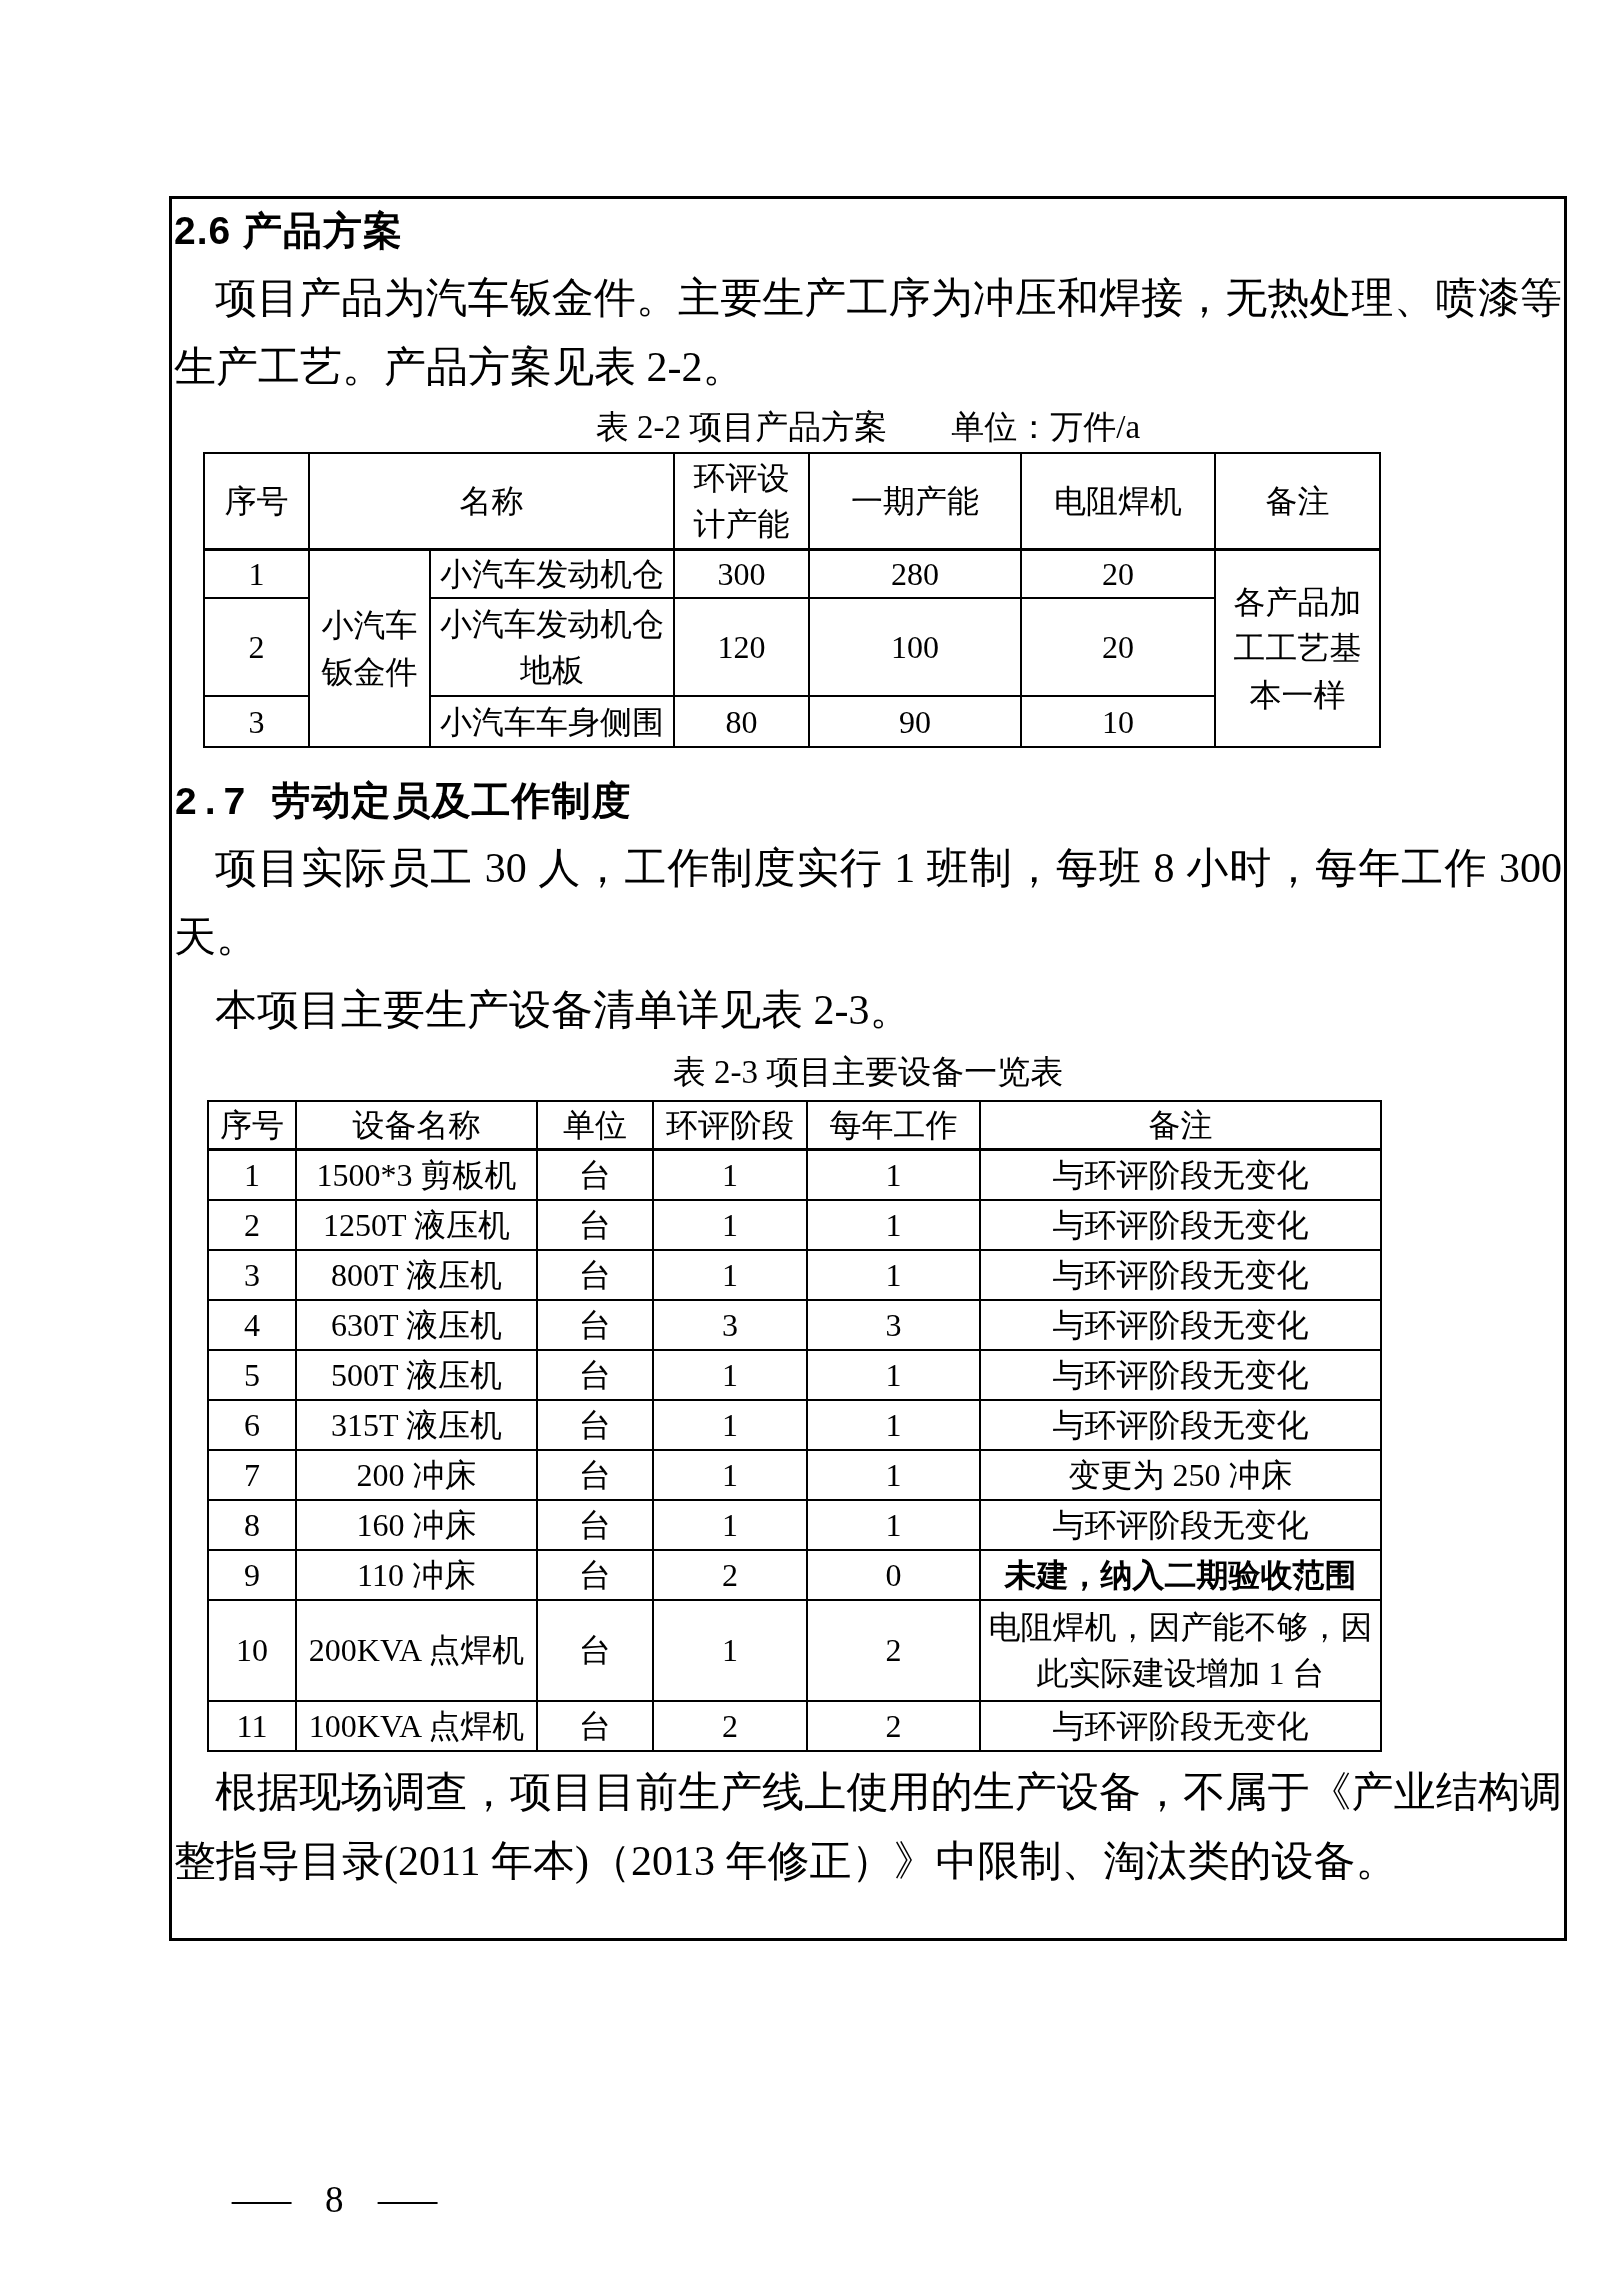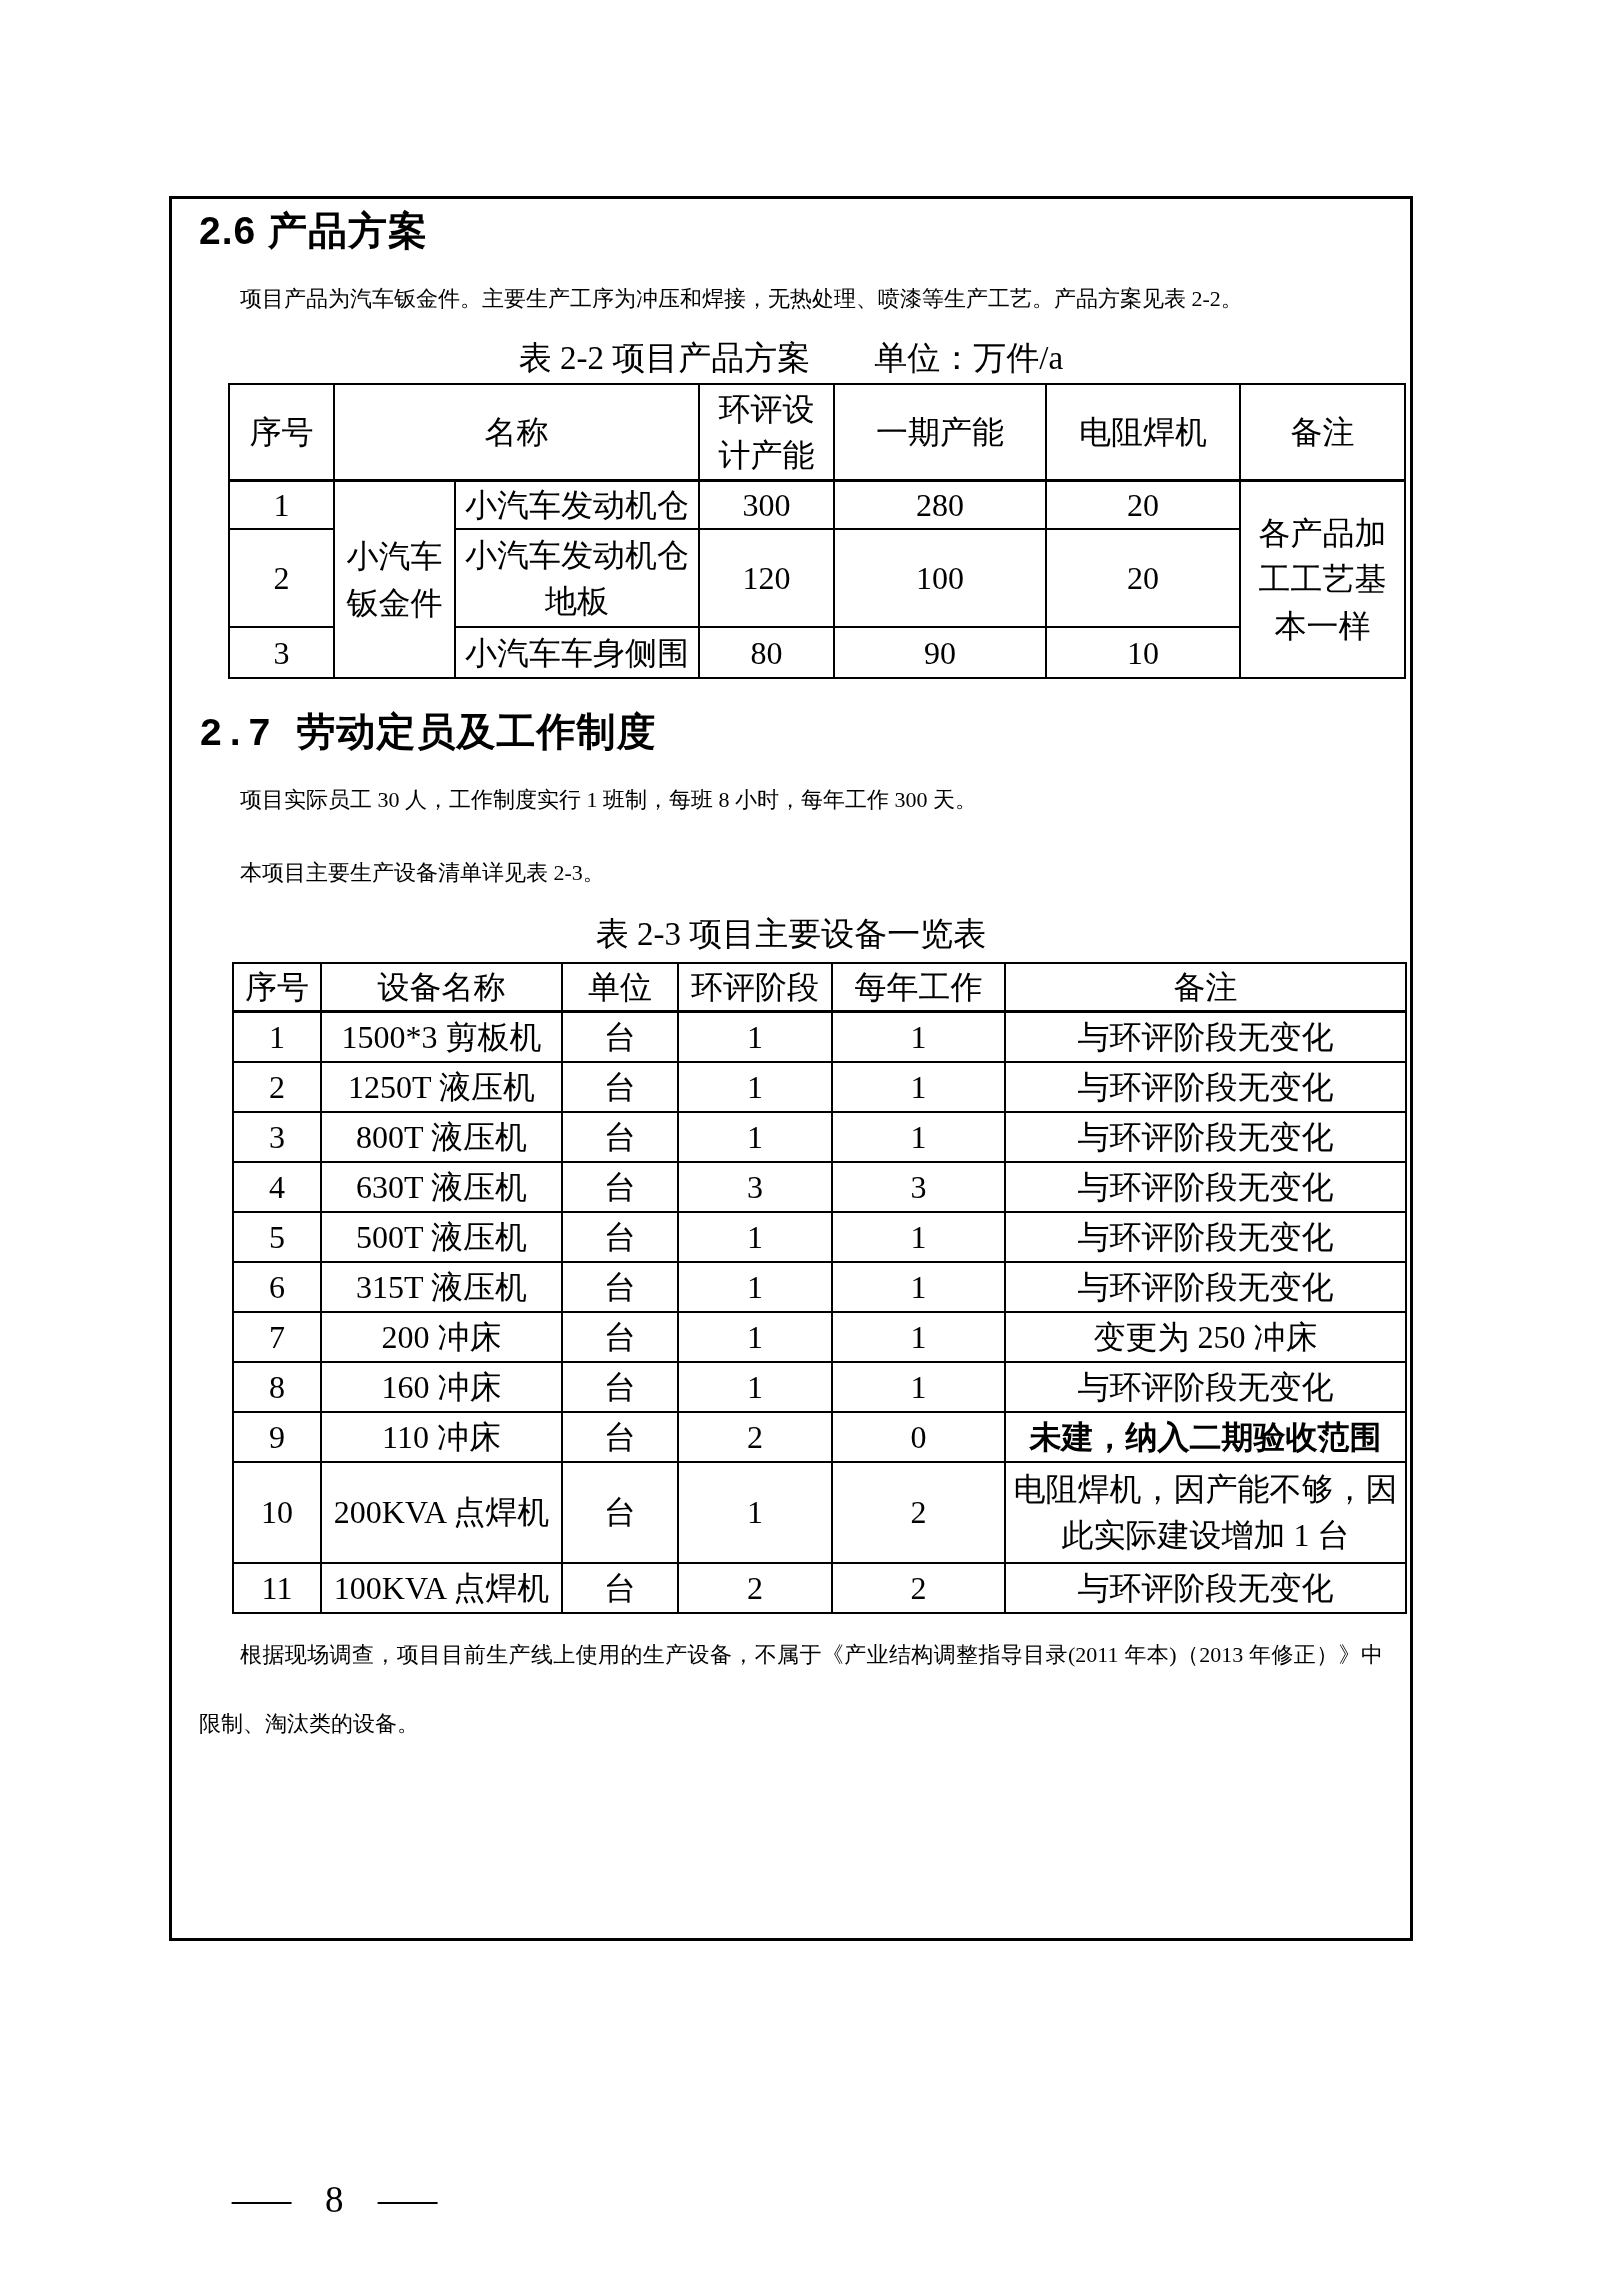--- a/index.html
+++ b/index.html
@@ -4,37 +4,37 @@
 <style>
   * { margin:0; padding:0; box-sizing:border-box; }
   html,body { background:#ffffff; }
   body {
     width:1621px; height:2293px; position:relative;
     font-family:"Liberation Serif","DejaVu Serif",serif;
     color:#000;
   }
   .doc-box {
     position:absolute; left:169px; top:196px;
-    width:1244px; height:1745px;
+    width:1398px; height:1745px;
     border:3.9px solid #000;
-    padding:0 27px;
+    padding:0 2px;
     overflow:hidden;
     background:#fff;
   }
   .section-heading {
     font-family:"Liberation Sans","DejaVu Sans",sans-serif;
     font-weight:700;
     font-size:39px; line-height:51px;
     letter-spacing:1px;
   }
   .h26 { margin-top:5.9px; }
   .h27 { margin-top:31px;font-family:Liberation Mono, monospace; }
   .h28 { margin-top:13.7px; }
   .para {
-    font-size:22px; line-height:69px;
+    font-size:42px; line-height:69px;
     text-indent:41px; text-align:justify;
   }
   .p26 { margin-top:7.8px; }
   .p27 { margin-top:3.9px; }
   .p28 { margin-top:3.9px; }
   .closing { margin-top:5.9px; }
   .table-caption {
     display:flex; justify-content:center; align-items:baseline;
     font-size:33px; line-height:43px;
   }

